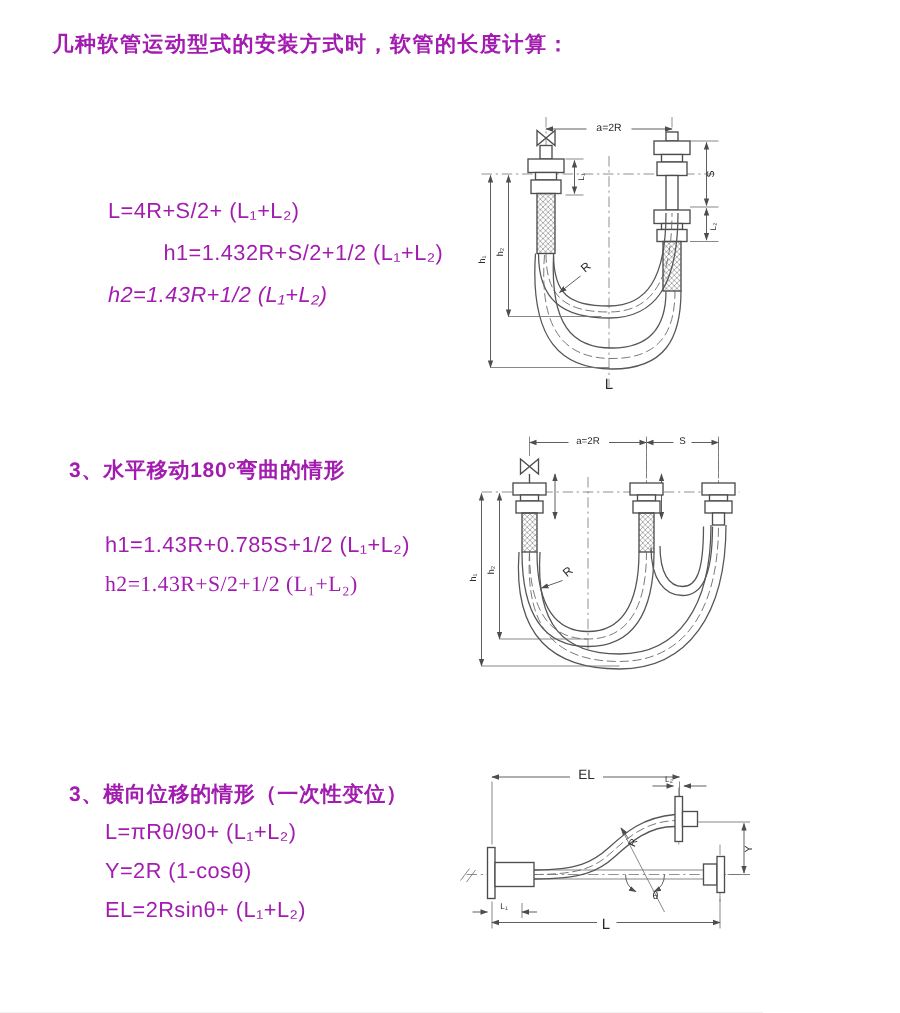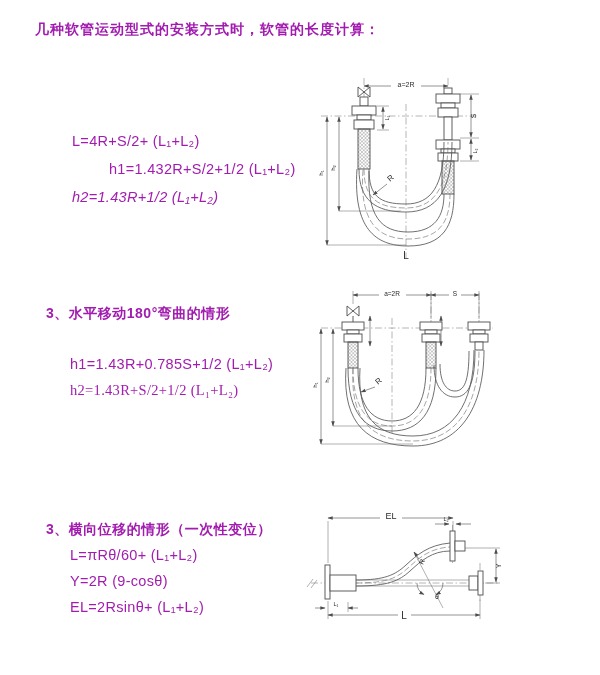--- a/index.html
+++ b/index.html
@@ -33,22 +33,22 @@
 
   <div class="abs formula f1a">L=4R+S/2+ (L₁+L₂)</div>
   <div class="abs formula f1b">h1=1.432R+S/2+1/2 (L₁+L₂)</div>
   <div class="abs formula f1c">h2=1.43R+1/2 (L₁+L₂)</div>
 
   <div class="abs heading h2t">3、水平移动180°弯曲的情形</div>
   <div class="abs formula f2b">h1=1.43R+0.785S+1/2 (L₁+L₂)</div>
   <div class="abs formula f2c">h2=1.43R+S/2+1/2 (L₁+L₂)</div>
 
   <div class="abs heading h3t">3、横向位移的情形（一次性变位）</div>
-  <div class="abs formula f3a">L=πRθ/60+ (L₁+L₂)</div>
-  <div class="abs formula f3b">Y=2R (9-cosθ)</div>
+  <div class="abs formula f3a">L=πRθ/90+ (L₁+L₂)</div>
+  <div class="abs formula f3b">Y=2R (1-cosθ)</div>
   <div class="abs formula f3c">EL=2Rsinθ+ (L₁+L₂)</div>
 
   <svg class="abs d1" width="285" height="200" viewBox="0 0 285 200">
     <defs>
       <marker id="a1" viewBox="0 0 10 10" refX="9" refY="5" markerWidth="8" markerHeight="8" orient="auto-start-reverse">
         <path d="M0,1.6 L10,5 L0,8.4 z" fill="#4d4d4d"></path>
       </marker>
       <pattern id="p1" width="3.5" height="3.5" patternUnits="userSpaceOnUse">
         <path d="M0,3.5 L3.5,0 M0,0 L3.5,3.5" stroke="#8a8a8a" stroke-width="0.45"></path>
       </pattern>

